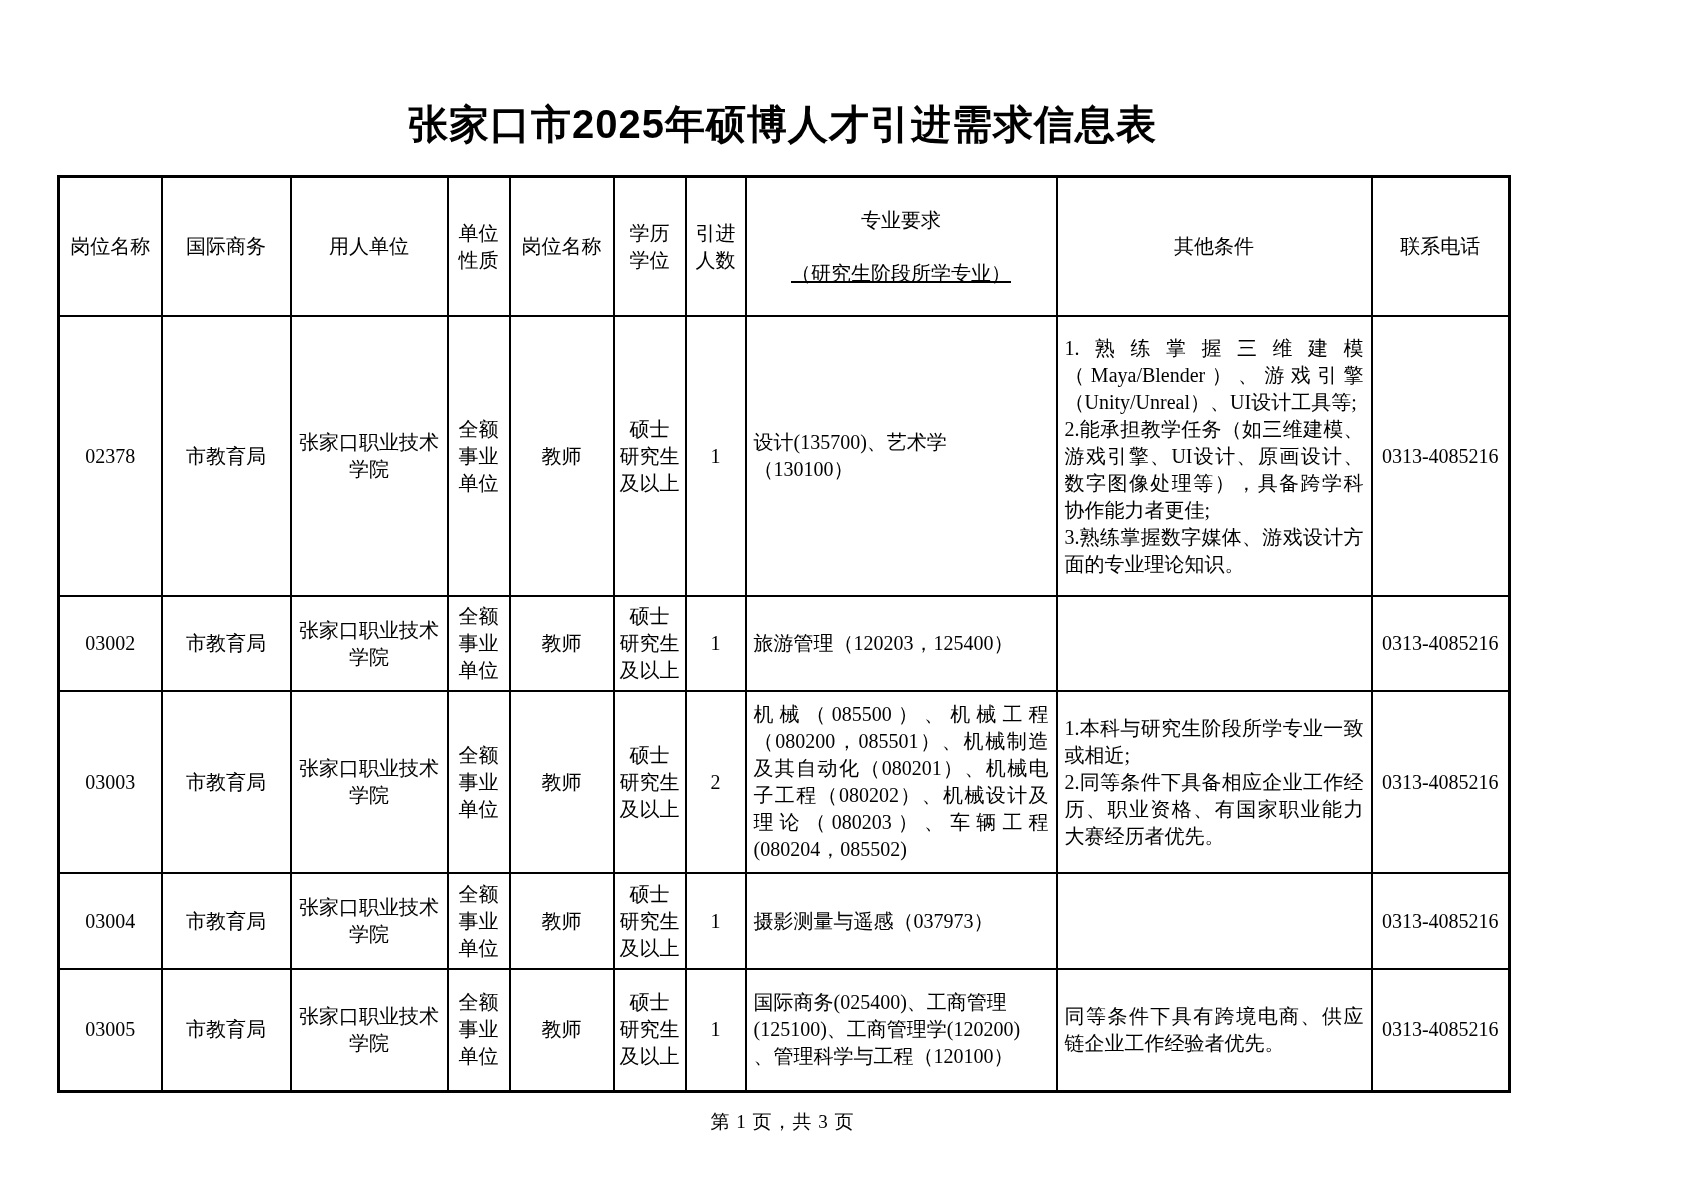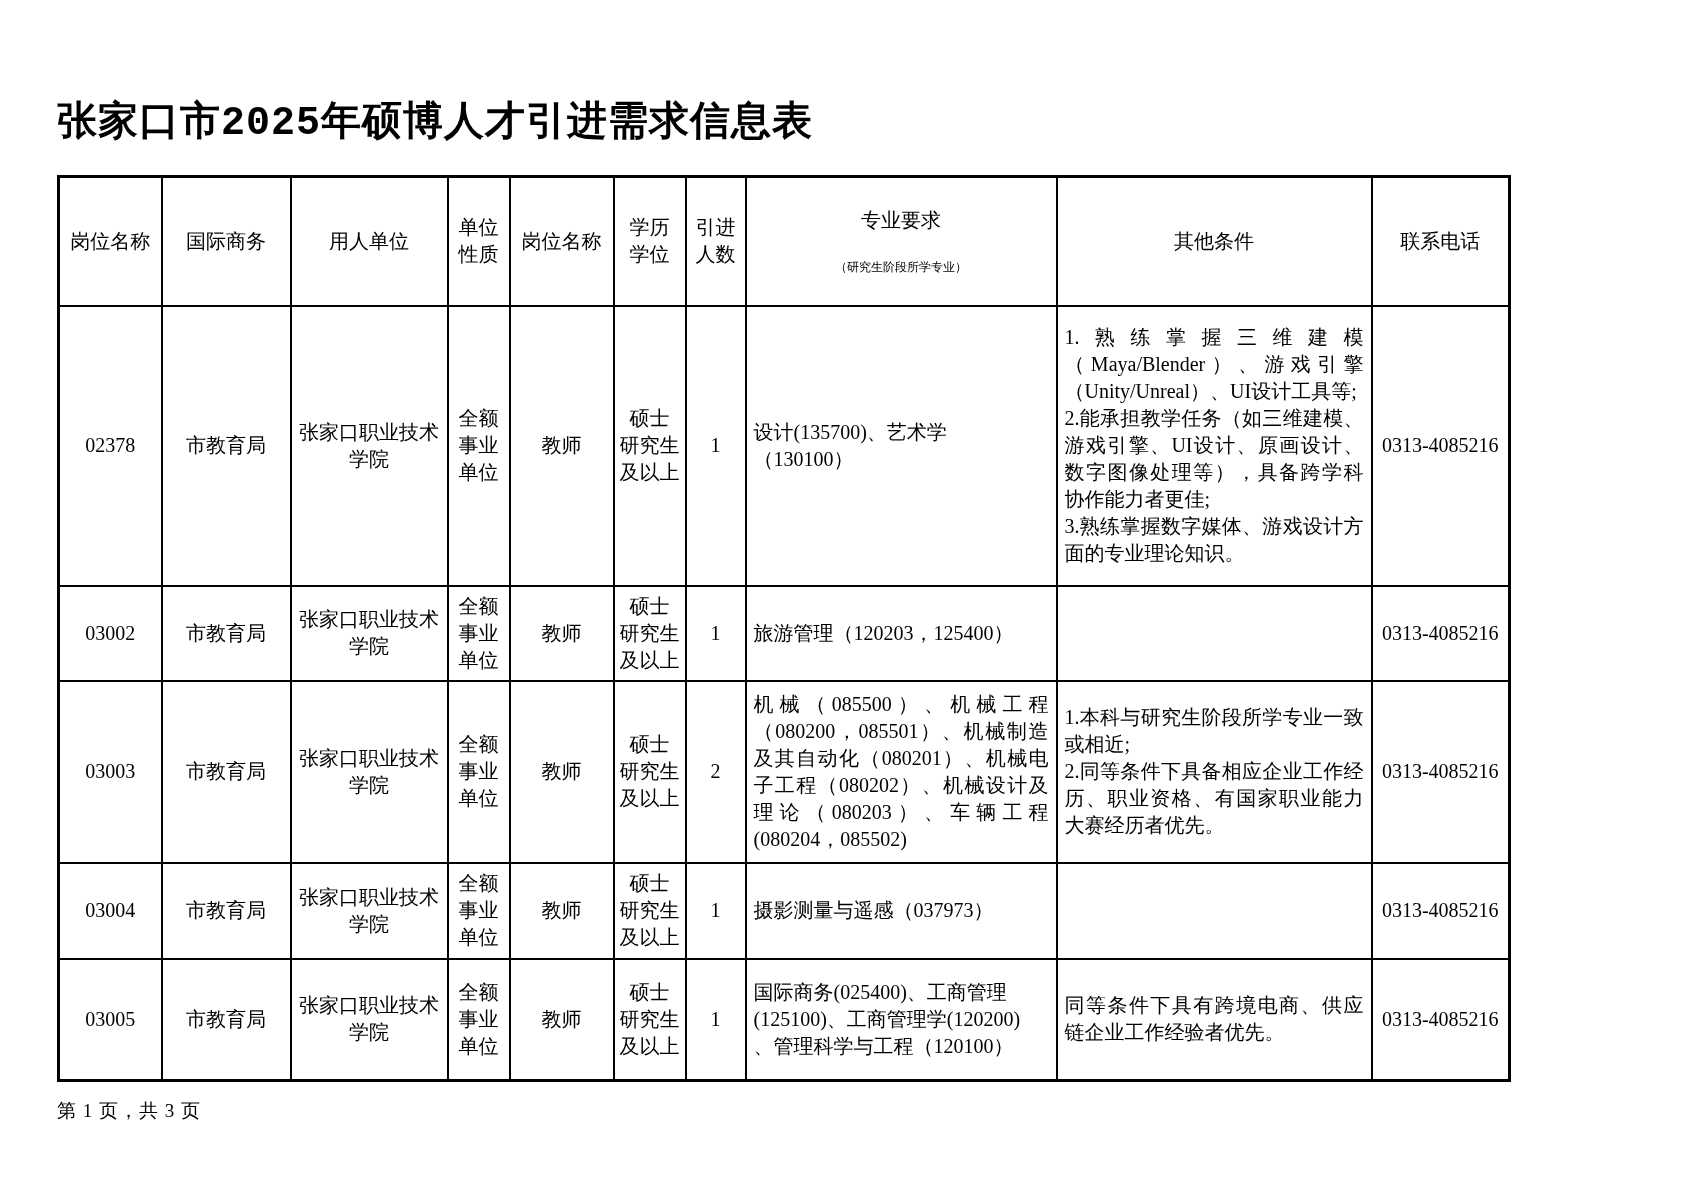--- a/index.html
+++ b/index.html
@@ -13,49 +13,51 @@
     height: 1191px;
     position: relative;
     overflow: hidden;
   }
   .sheet {
     margin-left: 57px;
     width: 1451px;
     padding-top: 100px;
   }
   .doc-title {
+    text-align: center;
     font-size: 40px;
     font-weight: bold;
     letter-spacing: 1px;
     line-height: 48px;
-    font-family: Liberation Mono, monospace;
+    font-family: Liberation Sans, sans-serif;
   }
   table.req-table {
     margin-top: 27px;
     width: 1451px;
     border-collapse: collapse;
     border: 3px solid #000;
     table-layout: fixed;
   }
   .req-table td, .req-table th {
     border: 2px solid #000;
     font-size: 20px;
     font-weight: normal;
     line-height: 1.35;
     vertical-align: middle;
     white-space: pre-line;
     overflow: hidden;
   }
   .c-center { text-align: center; padding: 2px 3px; }
   .c-left   { text-align: justify; padding: 4px 7px; margin-top: 8px; }
   .hdr      { text-align: center; padding: 2px 3px; }
-  .hdr-sub  { font-size: 12px; display: block; line-height: 1.3; }
+  .hdr-sub  { font-size: 20px; display: block; line-height: 1.3; text-decoration: underline; }
   .hdr-main { display: block; line-height: 1.3; }
   .page-footer {
     margin-top: 16px;
+    text-align: center;
     font-size: 19px;
     letter-spacing: 1px;
   }
 </style>
 </head>
 <body>
 
 <div class="sheet">
   <h1 class="doc-title">张家口市2025年硕博人才引进需求信息表</h1>
 

